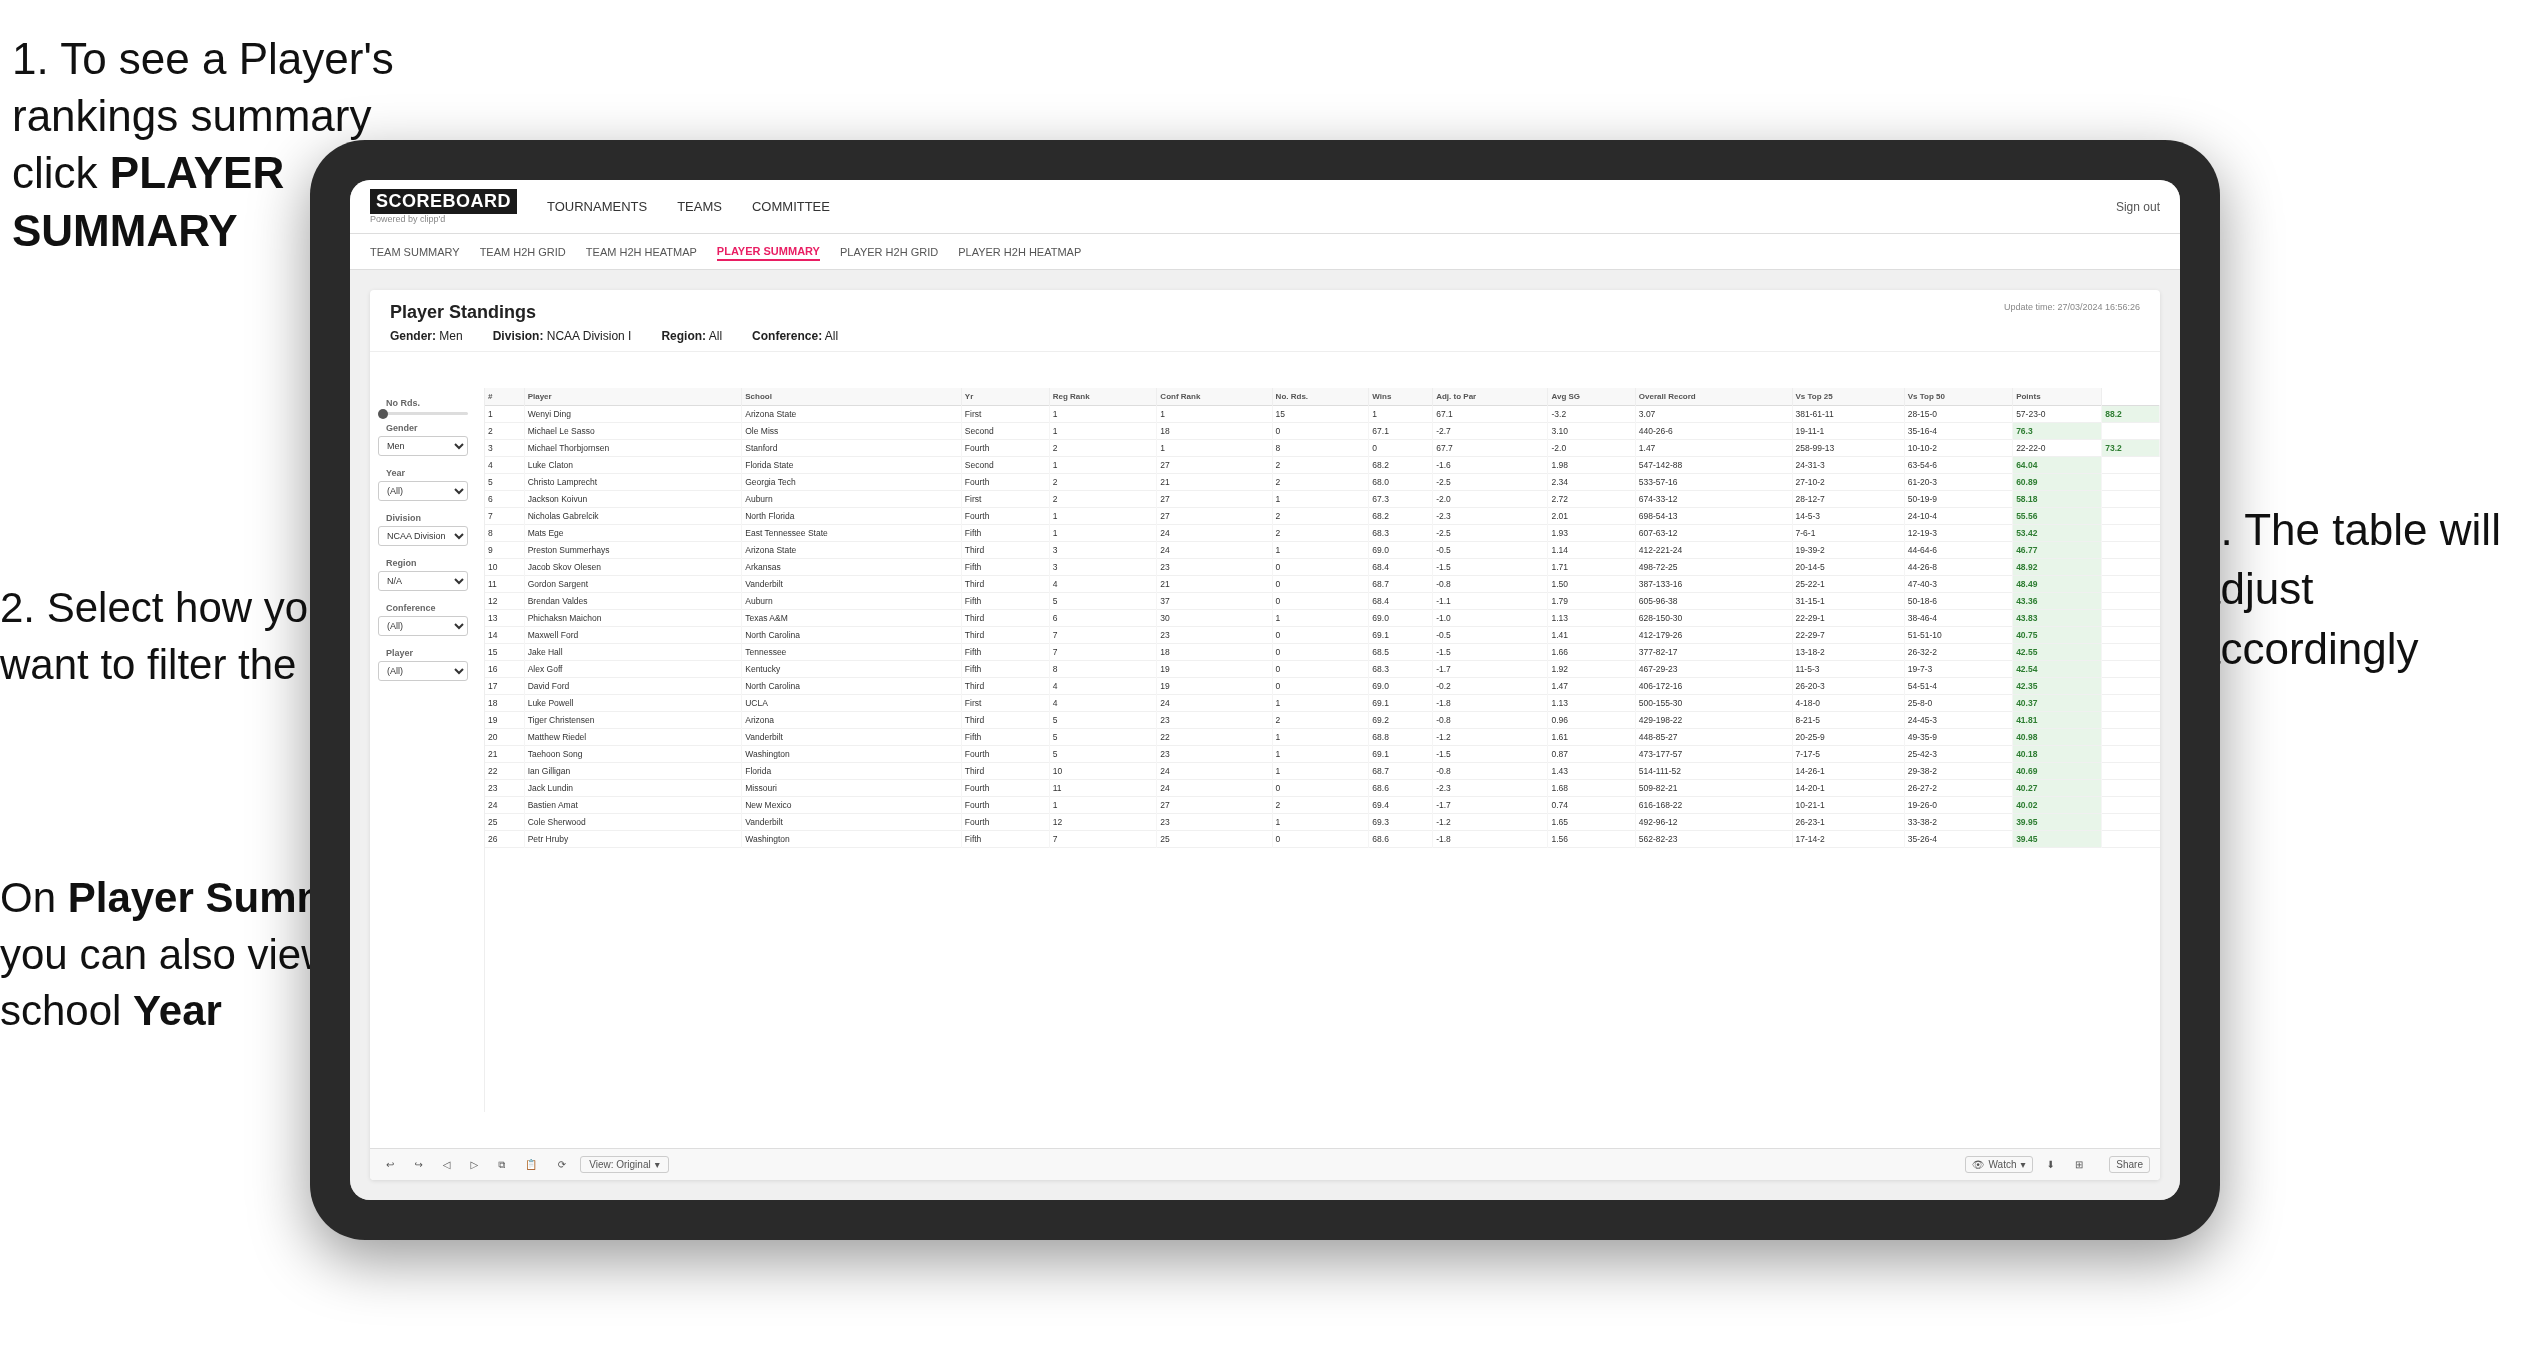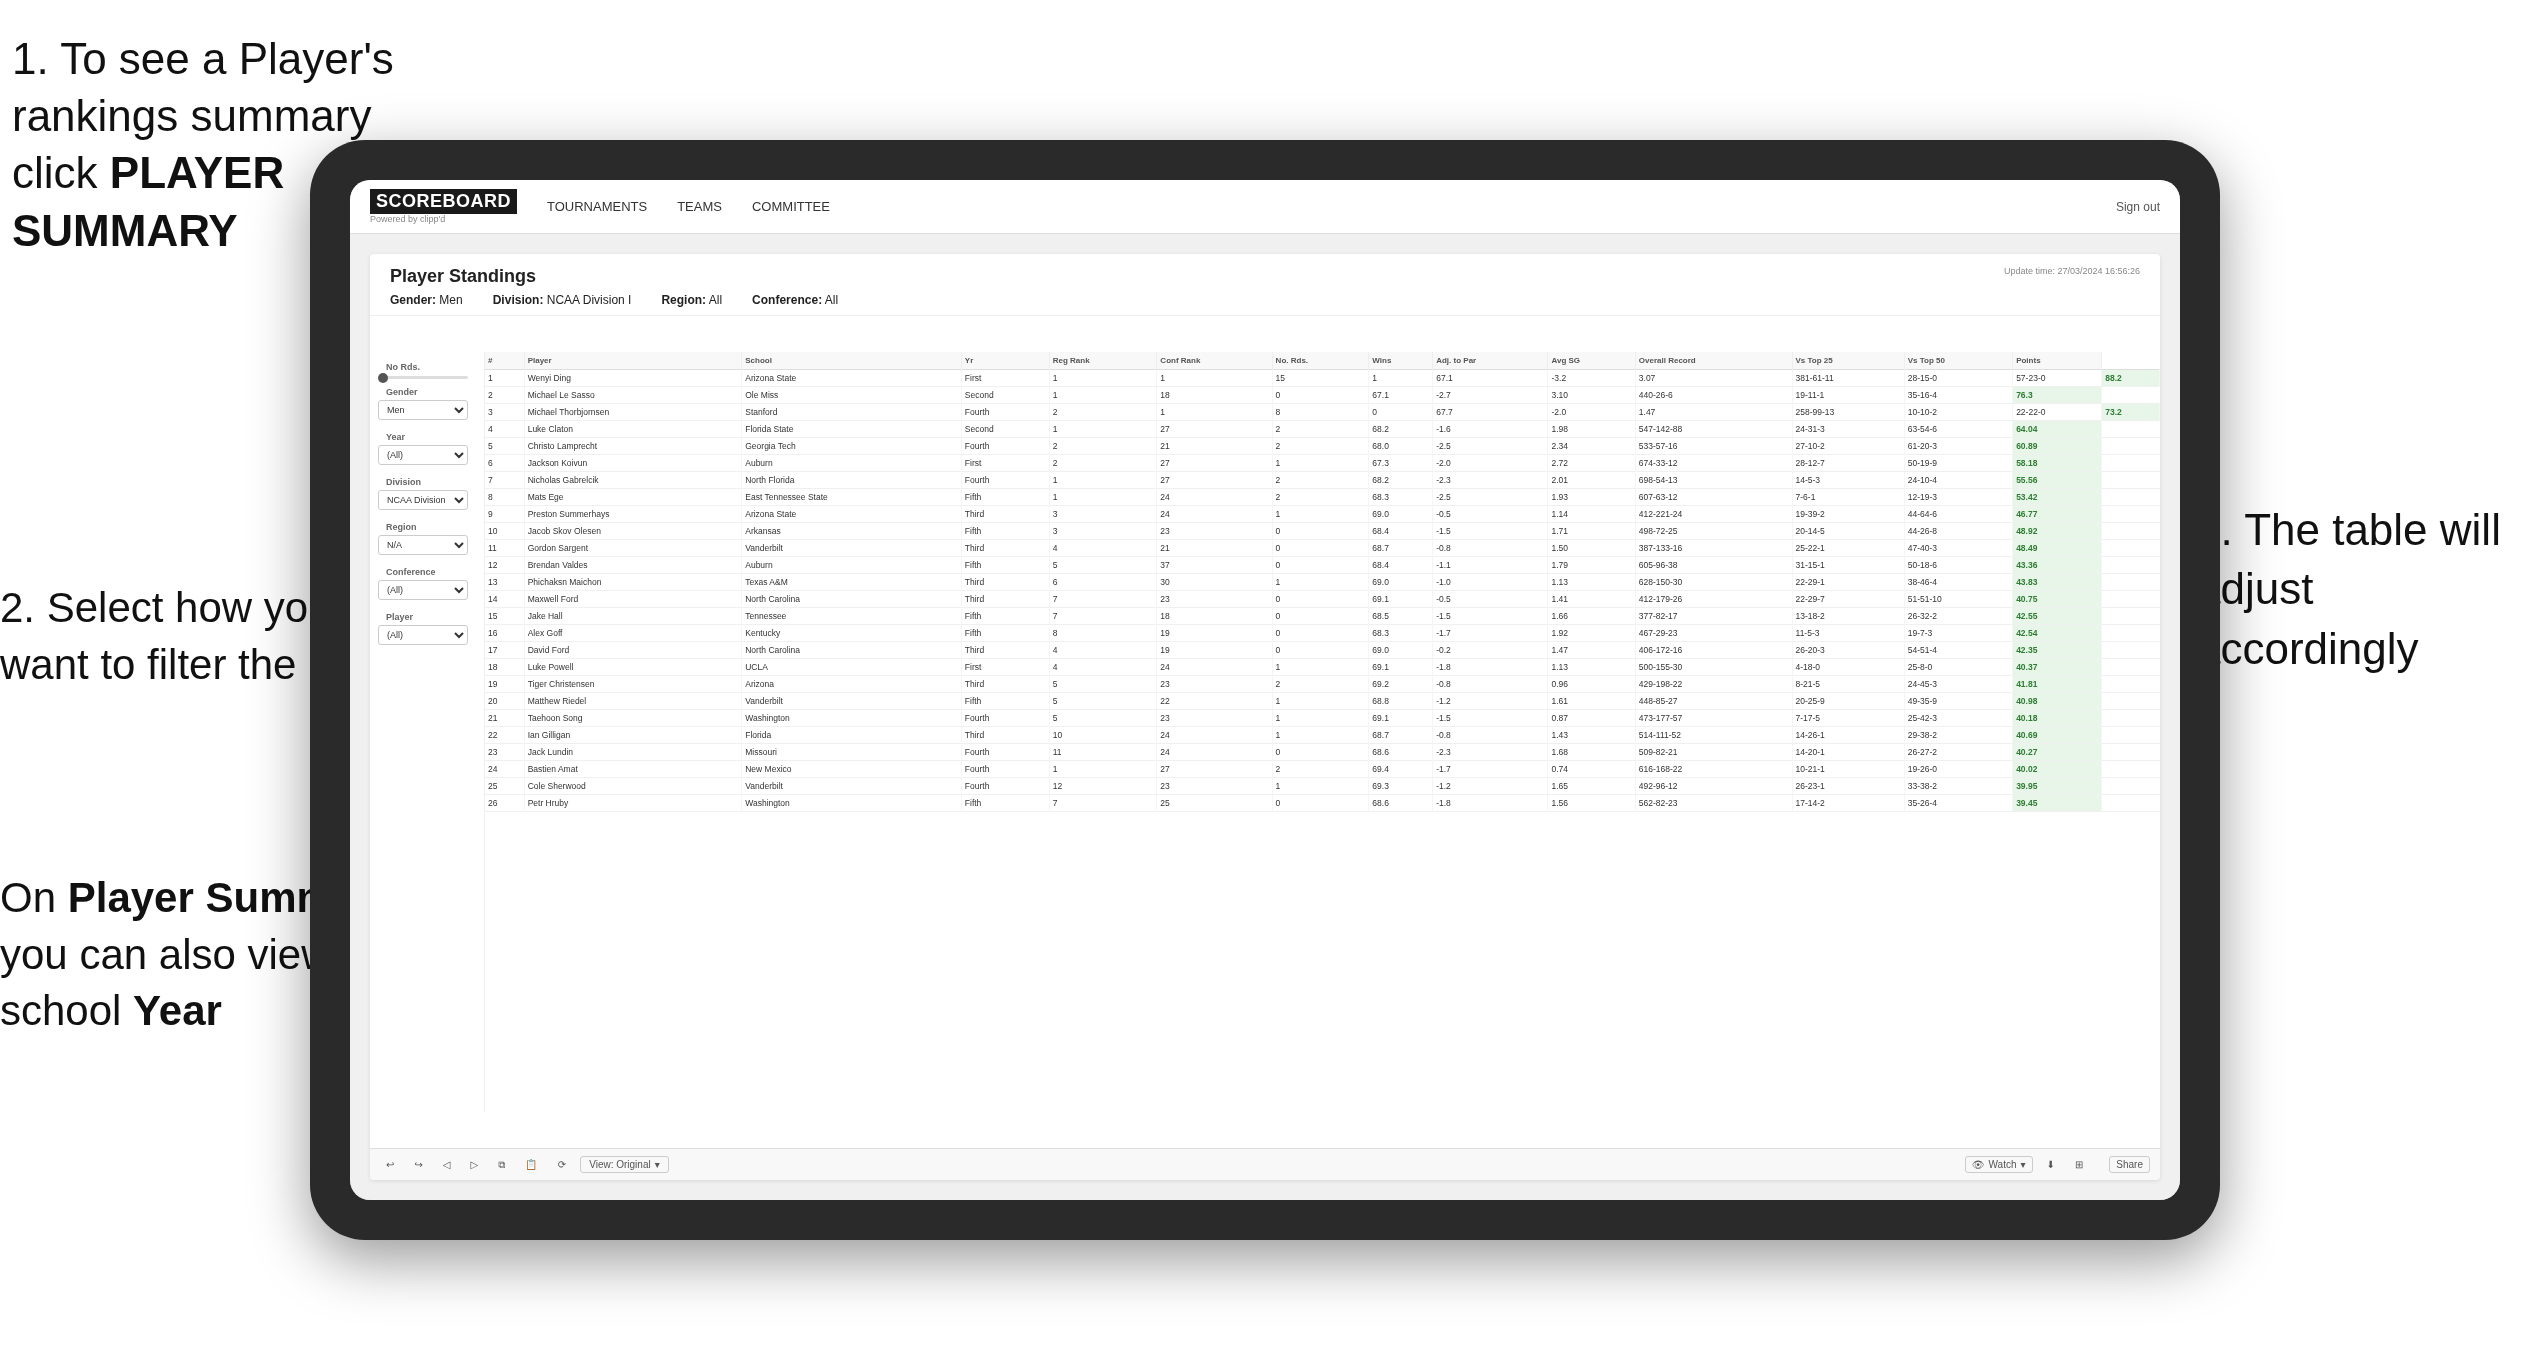--- a/index.html
+++ b/index.html
@@ -431,20 +431,28 @@
       <div class="nav-items">
         <span class="nav-item">TOURNAMENTS</span>
         <span class="nav-item">TEAMS</span>
         <span class="nav-item active">COMMITTEE</span>
       </div>
       <div class="header-right">
         <span>Sign out</span>
       </div>
     </div>
 
+    <div class="sub-nav">
+      <span class="sub-nav-item">TEAM SUMMARY</span>
+      <span class="sub-nav-item">TEAM H2H GRID</span>
+      <span class="sub-nav-item">TEAM H2H HEATMAP</span>
+      <span class="sub-nav-item active">PLAYER SUMMARY</span>
+      <span class="sub-nav-item">PLAYER H2H GRID</span>
+      <span class="sub-nav-item">PLAYER H2H HEATMAP</span>
+    </div>
 
     <div class="main-content">
       <div class="panel">
 
         <div class="panel-header">
           <div style="display:flex;justify-content:space-between;align-items:flex-start;">
             <div>
               <div class="panel-title">Player Standings</div>
               <div class="panel-filters">
                 <span><strong>Gender:</strong> <span>Men</span></span>

